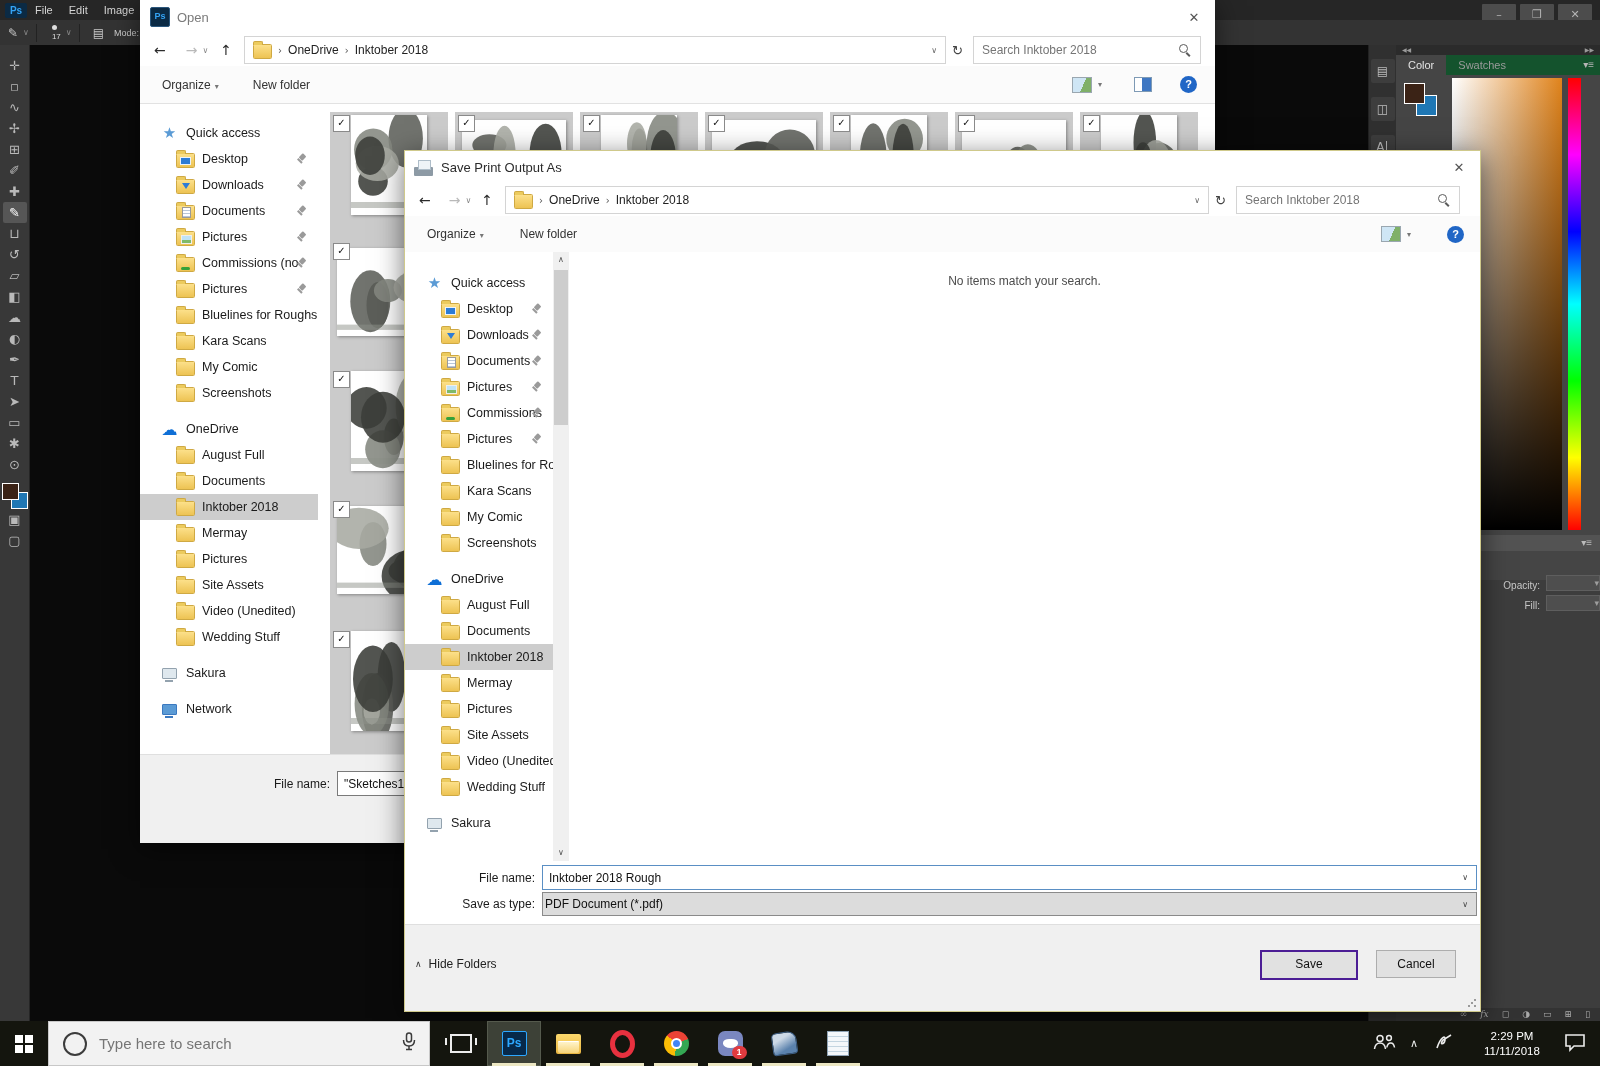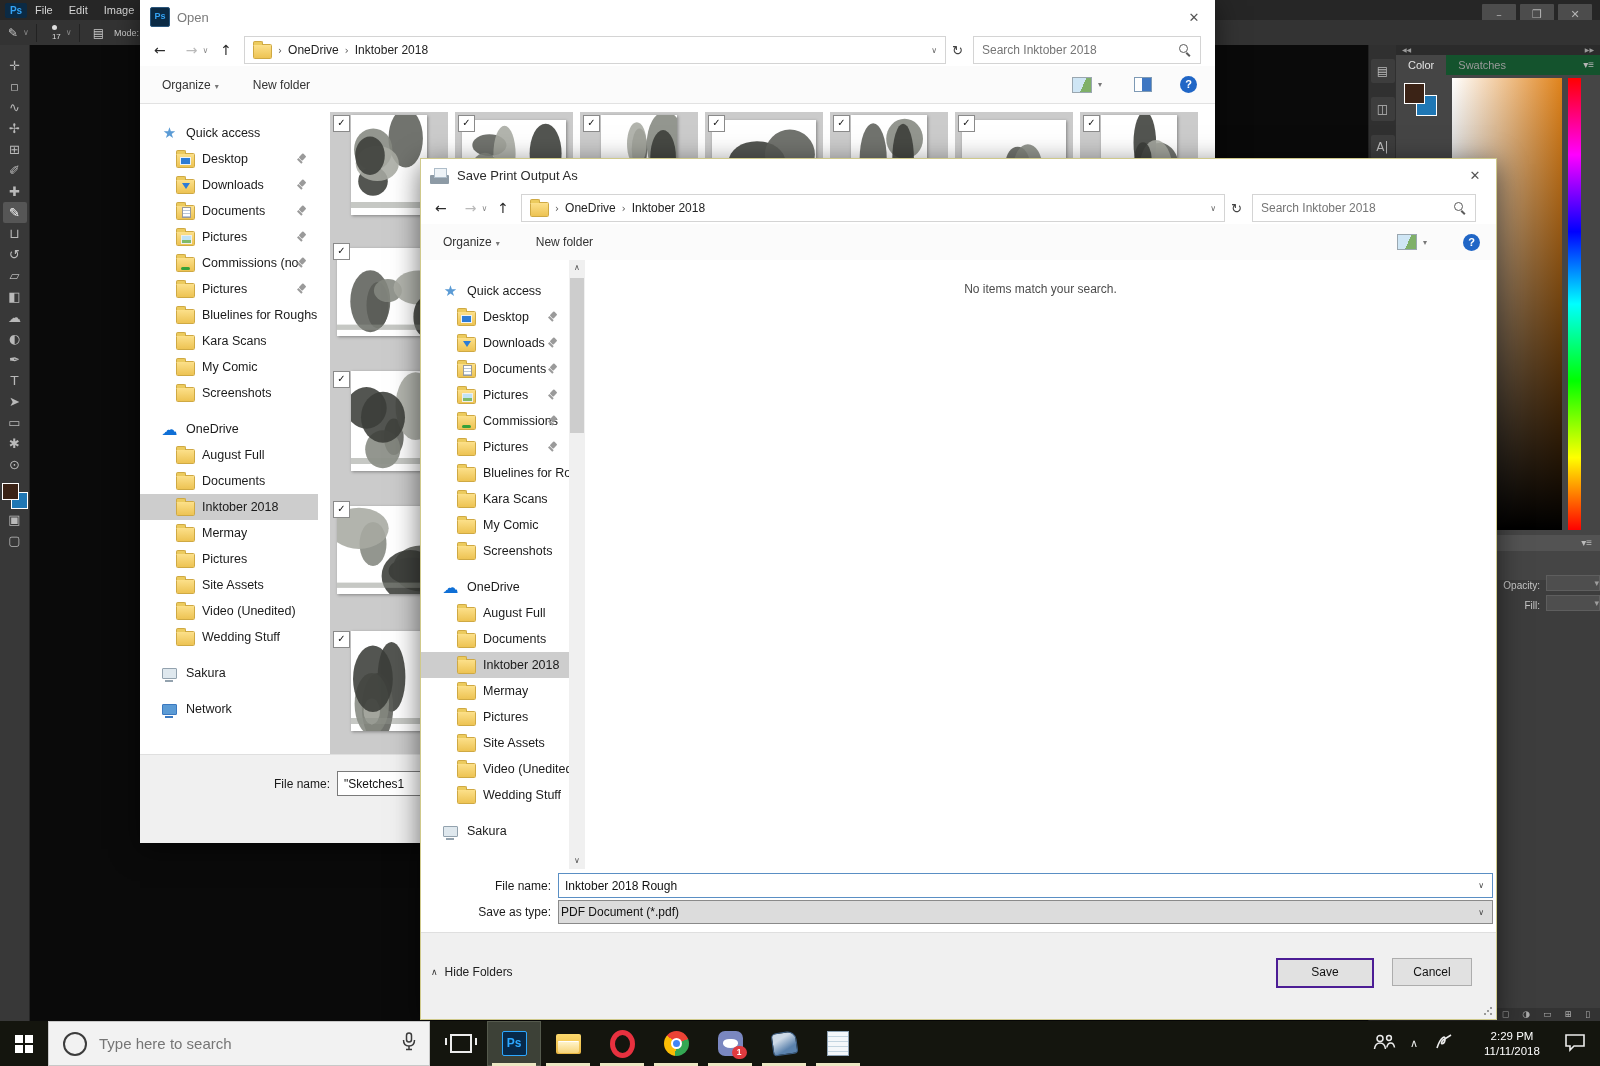--- a/index.html
+++ b/index.html
@@ -595,21 +595,21 @@
     <div class="dlg-foot" style="height:88px;">
       <div class="fnrow" style="left:0;top:16px;">
         <span class="fnlabel" style="width:190px;">File name:</span>
         <div class="fninput" style="width:260px;margin-left:7px;border-color:#7a7a7a;">
           <input value="&quot;Sketches1" style="">
         </div>
       </div>
     </div>
   </div>
 
-  <div class="dlg" style="left:420px;top:150px;width:1077px;height:862px;border:1px solid #cfc98b;box-sizing:border-box;margin-top:8px;">
+  <div class="dlg" style="left:404px;top:150px;width:1077px;height:862px;border:1px solid #cfc98b;box-sizing:border-box;">
     <div class="dlg-tb" style="height:33px;">
       <span class="prn"></span>
       <span class="dlg-title">Save Print Output As</span>
       <span class="dlg-x">✕</span>
     </div>
     <div class="navrow" style="top:33px;">
       <span class="navbtn">←</span>
       <span class="navbtn dis" style="margin-left:18px;">→</span>
       <span class="navsm">∨</span>
       <span class="navbtn" style="margin-left:10px;">↑</span>

